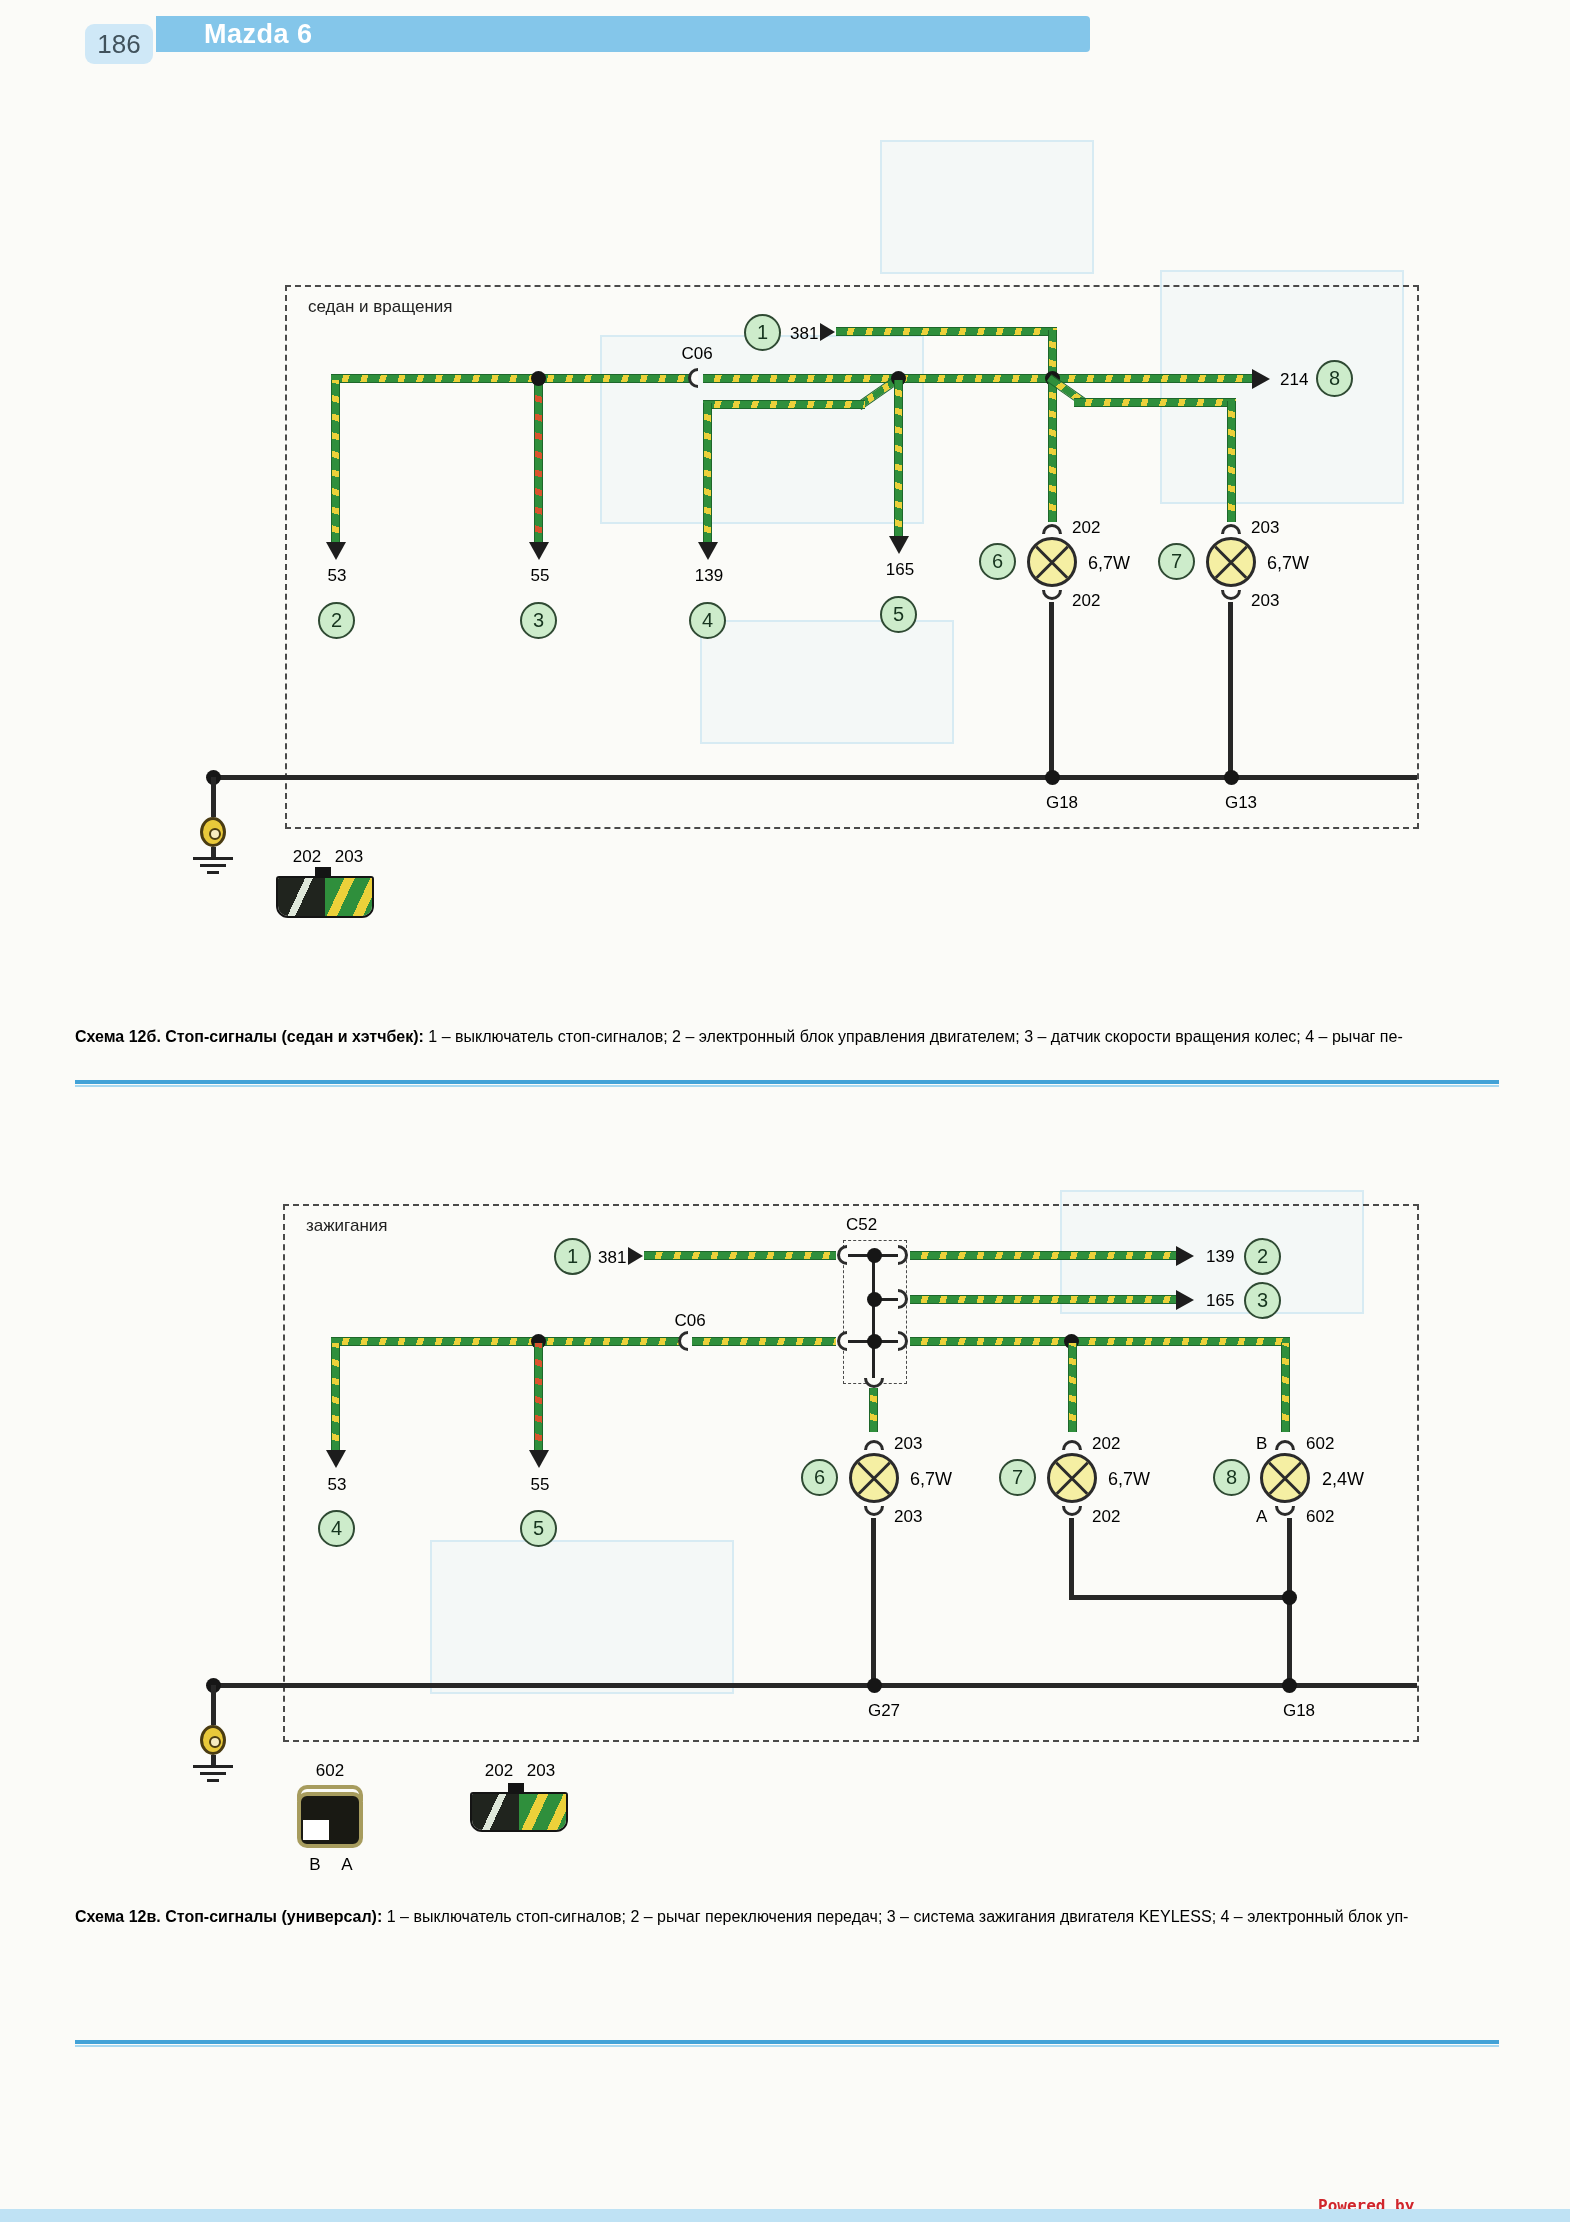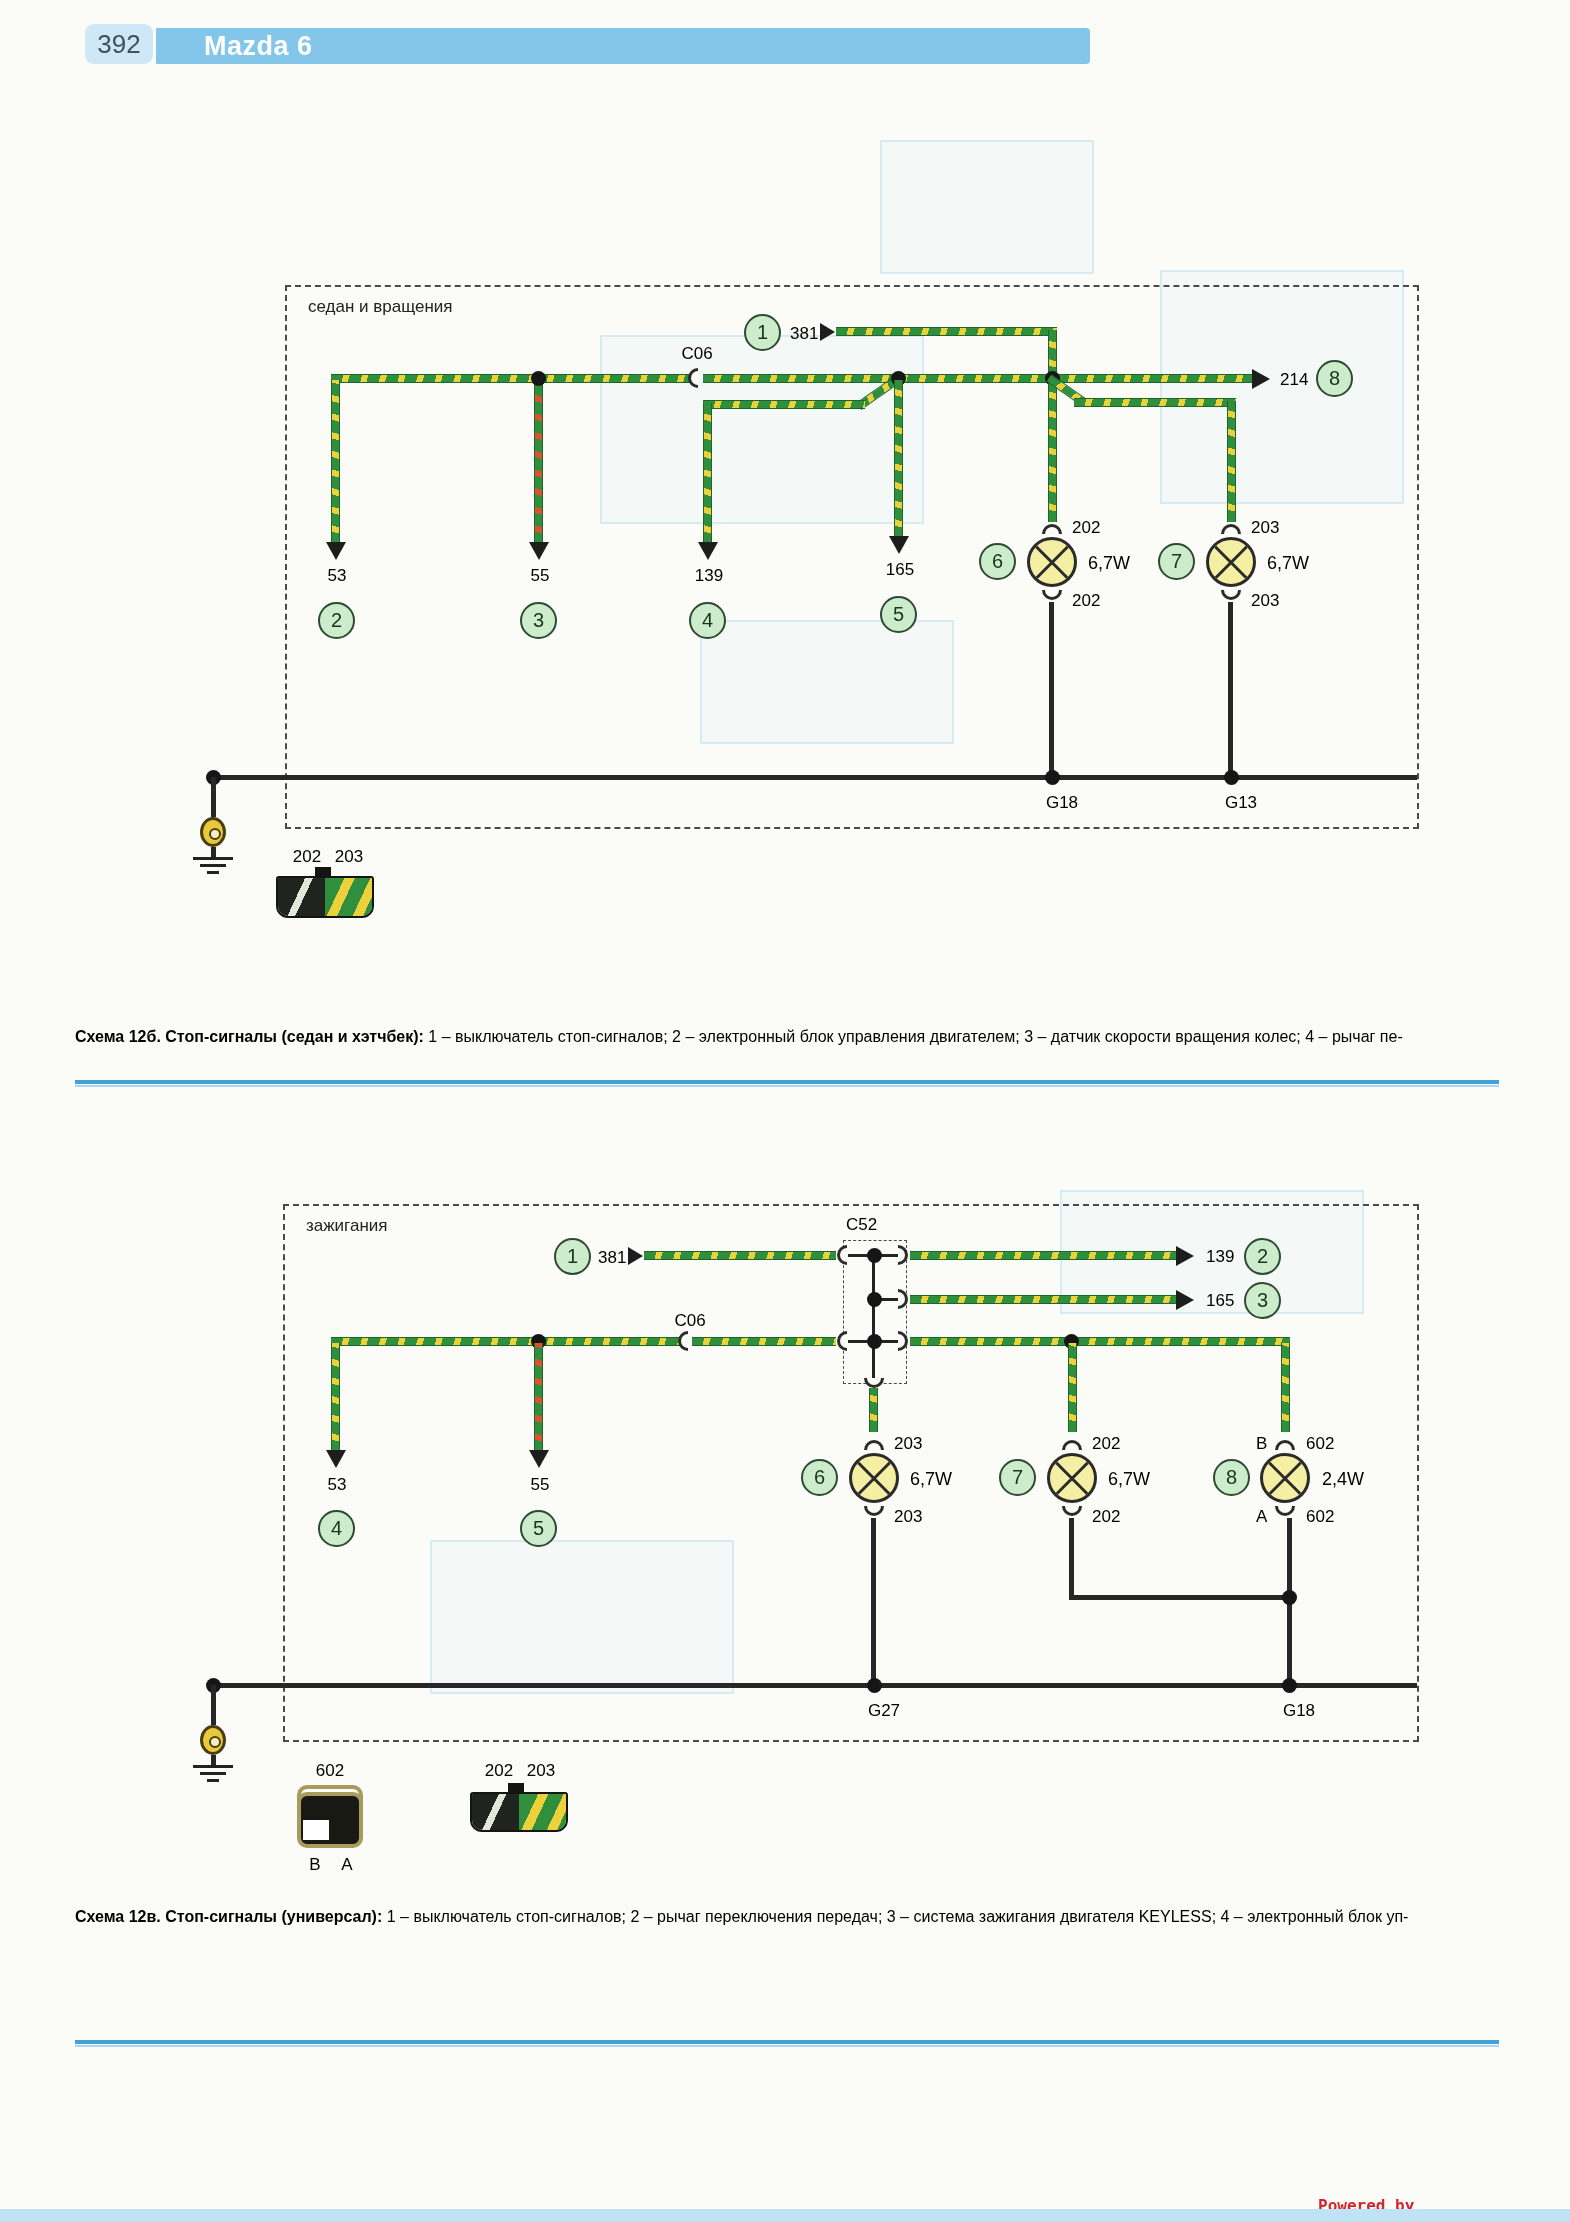--- a/index.html
+++ b/index.html
@@ -2,21 +2,21 @@
 <html><head>
 <meta charset="utf-8">
 <style>
   html,body{margin:0;padding:0;background:#e8e8e8;}
   .page{position:relative;width:1570px;height:2222px;background:#fbfbf8;overflow:hidden;
         font-family:"Liberation Sans",sans-serif;color:#1f1f1f;}
   
   .pagenum{position:absolute;left:85px;top:24px;width:68px;height:40px;background:#cfe8f7;
            border-radius:9px;display:flex;align-items:center;justify-content:center;
            font-size:26px;color:#41525c;}
-  .hbar{position:absolute;left:156px;top:28px;width:934px;height:36px;background:#84c6ea;
+  .hbar{position:absolute;left:156px;top:16px;width:934px;height:36px;background:#84c6ea;
         border-radius:0 4px 4px 0;display:flex;align-items:center;}
   .hbar .t{margin-left:48px;font-size:27px;font-weight:bold;color:#ffffff;letter-spacing:.5px;}
   
   .gbox{position:absolute;border:2px dashed #4a4a4a;}
   .vlabel{position:absolute;font-size:17px;color:#222;}
   .lbl{position:absolute;font-size:17px;line-height:1;color:#000000;white-space:nowrap;}
   .lc{transform:translateX(-50%);}
   .wh{position:absolute;height:9px;box-sizing:border-box;border-top:1px solid #1d662a;border-bottom:1px solid #1d662a;
       background:repeating-linear-gradient(105deg,#2f8f3c 0 12px,#ecd13a 12px 18px);}
   .wv{position:absolute;width:9px;box-sizing:border-box;border-left:1px solid #1d662a;border-right:1px solid #1d662a;
@@ -73,21 +73,21 @@
   
   .wm{position:absolute;font-family:"DejaVu Sans Mono",monospace;font-size:16px;color:#d0262c;font-weight:bold;}
   .fbar{position:absolute;left:0;top:2209px;width:1570px;height:13px;background:#bfe2f4;}
   .ghost{position:absolute;border:2px solid rgba(150,205,235,.30);background:rgba(190,225,245,.10);}
 </style>
 </head>
 <body>
 
 <div class="page">
 
-  <div class="pagenum">392</div>
+  <div class="pagenum">186</div>
   <div class="hbar">
     <span class="t">Mazda 6</span>
   </div>
 
   <div class="ghost" style="left:880px;top:140px;width:210px;height:130px;"></div>
   <div class="ghost" style="left:600px;top:335px;width:320px;height:185px;"></div>
   <div class="ghost" style="left:1160px;top:270px;width:240px;height:230px;"></div>
   <div class="ghost" style="left:700px;top:620px;width:250px;height:120px;"></div>
   <div class="ghost" style="left:430px;top:1540px;width:300px;height:150px;"></div>
   <div class="ghost" style="left:1060px;top:1190px;width:300px;height:120px;"></div>

